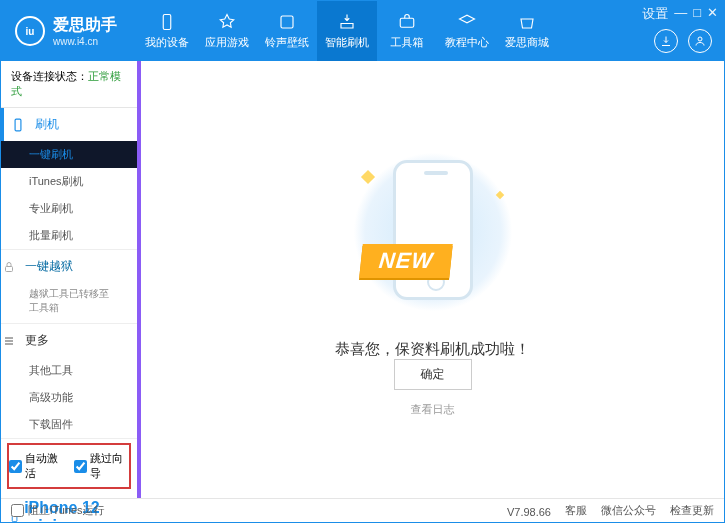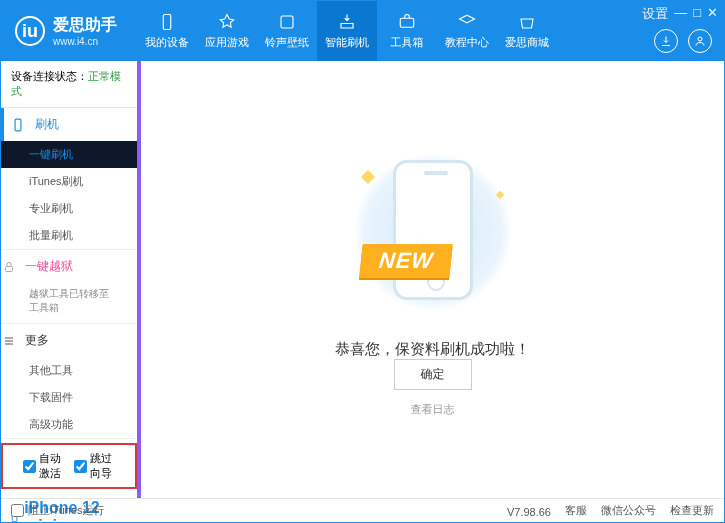--- a/index.html
+++ b/index.html
@@ -1,41 +1,41 @@
 <!DOCTYPE html>
 <html><head>
 <meta charset="utf-8">
 <style>
 * { margin: 0; padding: 0; box-sizing: border-box; }
 body { font-family: "Microsoft YaHei", sans-serif; font-size: 12px; background: #fff; width: 725px; height: 523px; overflow: hidden; border: 1px solid #1a8de8; }
 .header { background: #1a8de8; height: 60px; display: flex; align-items: center; color: #fff; position: relative; }
 .logo-area { display: flex; align-items: center; padding: 0 14px; gap: 8px; }
-.logo-circle { width: 30px; height: 30px; border: 2px solid #fff; border-radius: 50%; display: flex; align-items: center; justify-content: center; font-weight: bold; font-size: 18px; }
+.logo-circle { width: 30px; height: 30px; border: 2px solid #fff; border-radius: 50%; display: flex; align-items: center; justify-content: center; font-weight: bold; font-size: 10px; }
 .logo-text { font-size: 16px; font-weight: bold; }
 .logo-url { font-size: 10px; opacity: 0.85; }
 .nav { display: flex; margin-left: 6px; height: 100%; }
 .nav-item { display: flex; flex-direction: column; align-items: center; justify-content: center; width: 60px; height: 100%; cursor: pointer; font-size: 11px; }
 .nav-item.active { background: #0a78d0; }
 .nav-icon { width: 18px; height: 18px; margin-bottom: 4px; }
 .top-right { position: absolute; right: 6px; top: 4px; display: flex; gap: 6px; font-size: 13px; }
 .top-right span { cursor: pointer; opacity: 0.9; }
 .action-icons { position: absolute; right: 12px; bottom: 8px; display: flex; gap: 10px; }
 .circ-btn { width: 24px; height: 24px; border: 1.5px solid #fff; border-radius: 50%; cursor: pointer; display: flex; align-items: center; justify-content: center; }
 .body { display: flex; height: calc(100% - 60px - 24px); }
 .sidebar { width: 140px; border-right: 4px solid #8b5cf6; display: flex; flex-direction: column; }
 .status-bar { padding: 8px 10px; font-size: 11px; border-bottom: 1px solid #e5e5e5; }
 .status-ok { color: #2d9c3a; }
 .side-section { border-bottom: 1px solid #eee; }
 .side-head { display: flex; align-items: center; padding: 8px 2px; gap: 10px; color: #333; cursor: pointer; }
 .side-head.active { border-left: 3px solid #1a8de8; color: #1a8de8; padding-left: 7px; }
 .side-sub { padding: 6px 0 6px 28px; font-size: 11px; color: #555; cursor: pointer; }
 .side-sub.active { background: #0f172a; color: #1a8de8; }
-.lock-head { color: #ec4899; }
+.lock-head { color: #0369a1; }
 .note-box { margin: 4px 20px 8px 28px; font-size: 10px; color: #888; line-height: 1.4; }
-.checkbox-row { border: 2px solid #d43c3c; margin: 4px 0; padding: 6px 20px; display: flex; gap: 10px; font-size: 11px; }
+.checkbox-row { border: 2px solid #d43c3c; margin: 4px 6px; padding: 6px 0; display: flex; gap: 10px; font-size: 11px; }
 .cb { display: flex; align-items: center; gap: 3px; cursor: pointer; }
 .cb input { accent-color: #1a8de8; }
 .device-box { padding: 6px 8px; }
 .device-name { color: #1a8de8; font-weight: bold; font-size: 16px; display: flex; align-items: center; gap: 4px; }
 .badge { display: inline-block; border: 1px solid #ccc; border-radius: 3px; padding: 0 4px; font-size: 10px; color: #666; margin-top: 2px; }
 .main { flex: 1; display: flex; flex-direction: column; align-items: center; justify-content: center; position: relative; }
 .illus { width: 180px; height: 170px; position: relative; margin-top: 10px; }
 .halo { position: absolute; width: 160px; height: 160px; border-radius: 50%; background: radial-gradient(circle, #cfe9fb 0%, #e9f4fd 60%, transparent 70%); left: 10px; top: 0; }
 .phone { position: absolute; width: 80px; height: 140px; background: #fff; border: 3px solid #d5e5f0; border-radius: 14px; left: 50px; top: 8px; }
 .phone::before { content: ""; position: absolute; width: 24px; height: 4px; background: #d5e5f0; border-radius: 3px; top: 8px; left: 28px; }
@@ -156,22 +156,22 @@
       <div class="note-box">越狱工具已转移至工具箱</div>
     </div>
     <div class="side-section">
       <div class="side-head">
         <svg width="12" height="12" viewBox="0 0 24 24" fill="none" stroke="#555" stroke-width="2">
             <path d="M4 6h16M4 12h16M4 18h16"></path>
           </svg>
         <span>更多</span>
       </div>
       <div class="side-sub">其他工具</div>
+      <div class="side-sub">高级功能</div>
       <div class="side-sub">下载固件</div>
-      <div class="side-sub">高级功能</div>
     </div>
     <div class="checkbox-row">
       <label class="cb">
           <input type="checkbox" checked="" style="">
           <span>自动激活</span>
         </label>
       <label class="cb">
           <input type="checkbox" checked="" style="">
           <span>跳过向导</span>
         </label>

